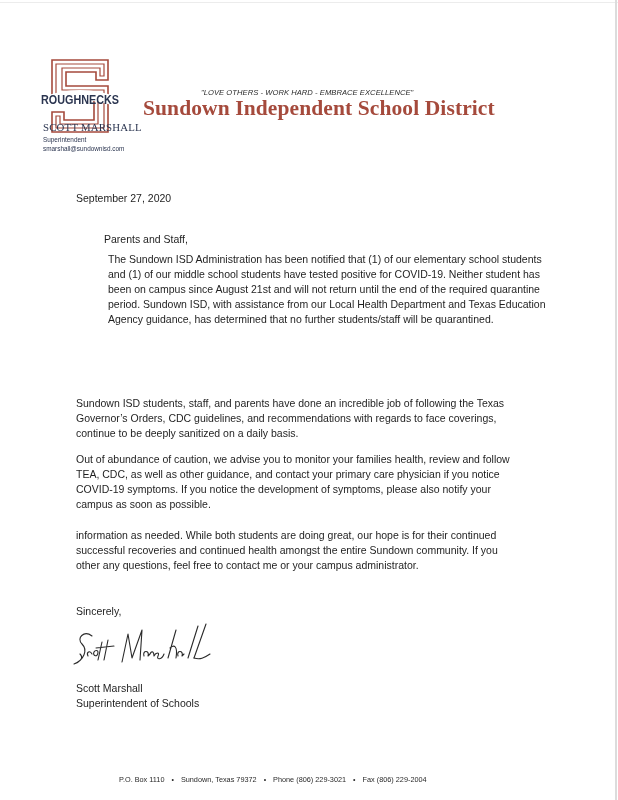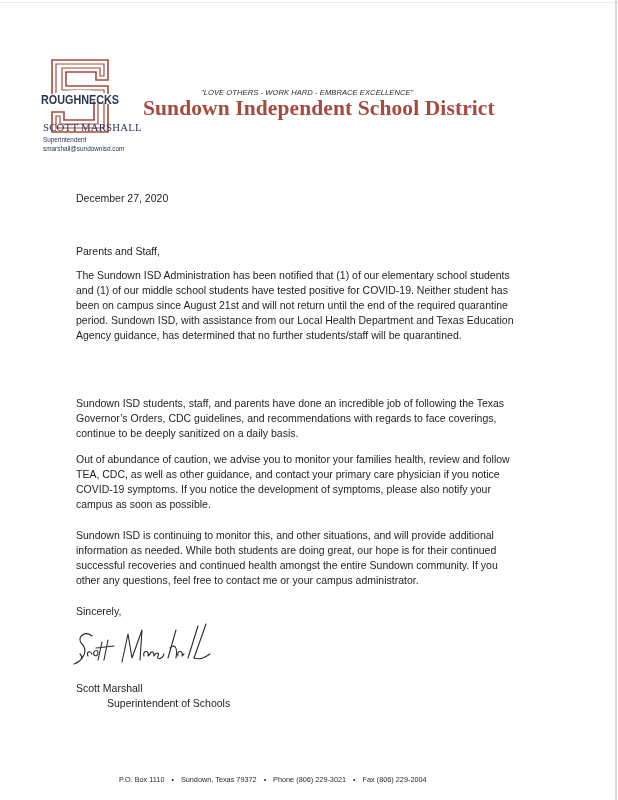--- a/index.html
+++ b/index.html
@@ -83,28 +83,28 @@
     
     .letter-text {
       position: absolute;
       left: 76px;
       font-size: 10.5px;
       line-height: 15.1px;
       color: #1e1e1e;
       white-space: nowrap;
     }
     .date { top: 191px; }
-    .salutation { top: 244px; }
-    .p1 { top: 268px; }
+    .salutation { top: 232px; margin-left: 28px; }
+    .p1 { top: 252px; margin-left: 32px; }
     .p2 { top: 360px; margin-top: 36px; }
     .p3 { top: 452px; }
     .p4 { top: 528px; }
     .closing { top: 604px; }
     .sig-name { top: 681px; }
-    .sig-title { top: 696px; margin-left: 31px; }
+    .sig-title { top: 696px; }
     .line { display: block; height: 15.1px; }
     .signature {
       position: absolute;
       left: 70px;
       top: 622px;
       width: 145px;
       height: 50px;
     }
     .footer {
       position: absolute;
@@ -142,21 +142,21 @@
 
   <div class="district-name">Sundown Independent School District</div>
   <div class="motto">"LOVE OTHERS - WORK HARD - EMBRACE EXCELLENCE"</div>
 
   <div class="supt-name">SCOTT MARSHALL</div>
   <div class="supt-title">Superintendent</div>
   <div class="supt-email">smarshall@sundownisd.com</div>
 </div>
 
 <div>
-  <div class="letter-text date">December 27, 2020</div>
+  <div class="letter-text date">September 27, 2020</div>
   <div class="letter-text salutation">Parents and Staff,</div>
 
   <div class="letter-text p1">
     <span class="line">The Sundown ISD Administration has been notified that (1) of our elementary school students</span>
     <span class="line">and (1) of our middle school students have tested positive for COVID-19.  Neither student has</span>
     <span class="line">been on campus since August 21st and will not return until the end of the required quarantine</span>
     <span class="line">period.  Sundown ISD, with assistance from our Local Health Department and Texas Education</span>
     <span class="line">Agency guidance, has determined that no further students/staff will be quarantined.</span>
   </div>
 
@@ -167,21 +167,20 @@
   </div>
 
   <div class="letter-text p3">
     <span class="line">Out of abundance of caution, we advise you to monitor your families health, review and follow</span>
     <span class="line">TEA, CDC, as well as other guidance, and contact your primary care physician if you notice</span>
     <span class="line">COVID-19 symptoms.  If you notice the development of symptoms, please also notify your</span>
     <span class="line">campus as soon as possible.</span>
   </div>
 
   <div class="letter-text p4">
-    <span class="line">Sundown ISD is continuing to monitor this, and other situations, and will provide additional</span>
     <span class="line">information as needed.  While both students are doing great, our hope is for their continued</span>
     <span class="line">successful recoveries and continued health amongst the entire Sundown community.  If you</span>
     <span class="line">other any questions, feel free to contact me or your campus administrator.</span>
   </div>
 
   <div class="letter-text closing">Sincerely,</div>
 
   <svg class="signature" viewBox="0 0 145 50" aria-label="Scott Marshall signature">
     <g fill="none" stroke="#2a2a2a" stroke-width="1.1" stroke-linecap="round" stroke-linejoin="round">
 

